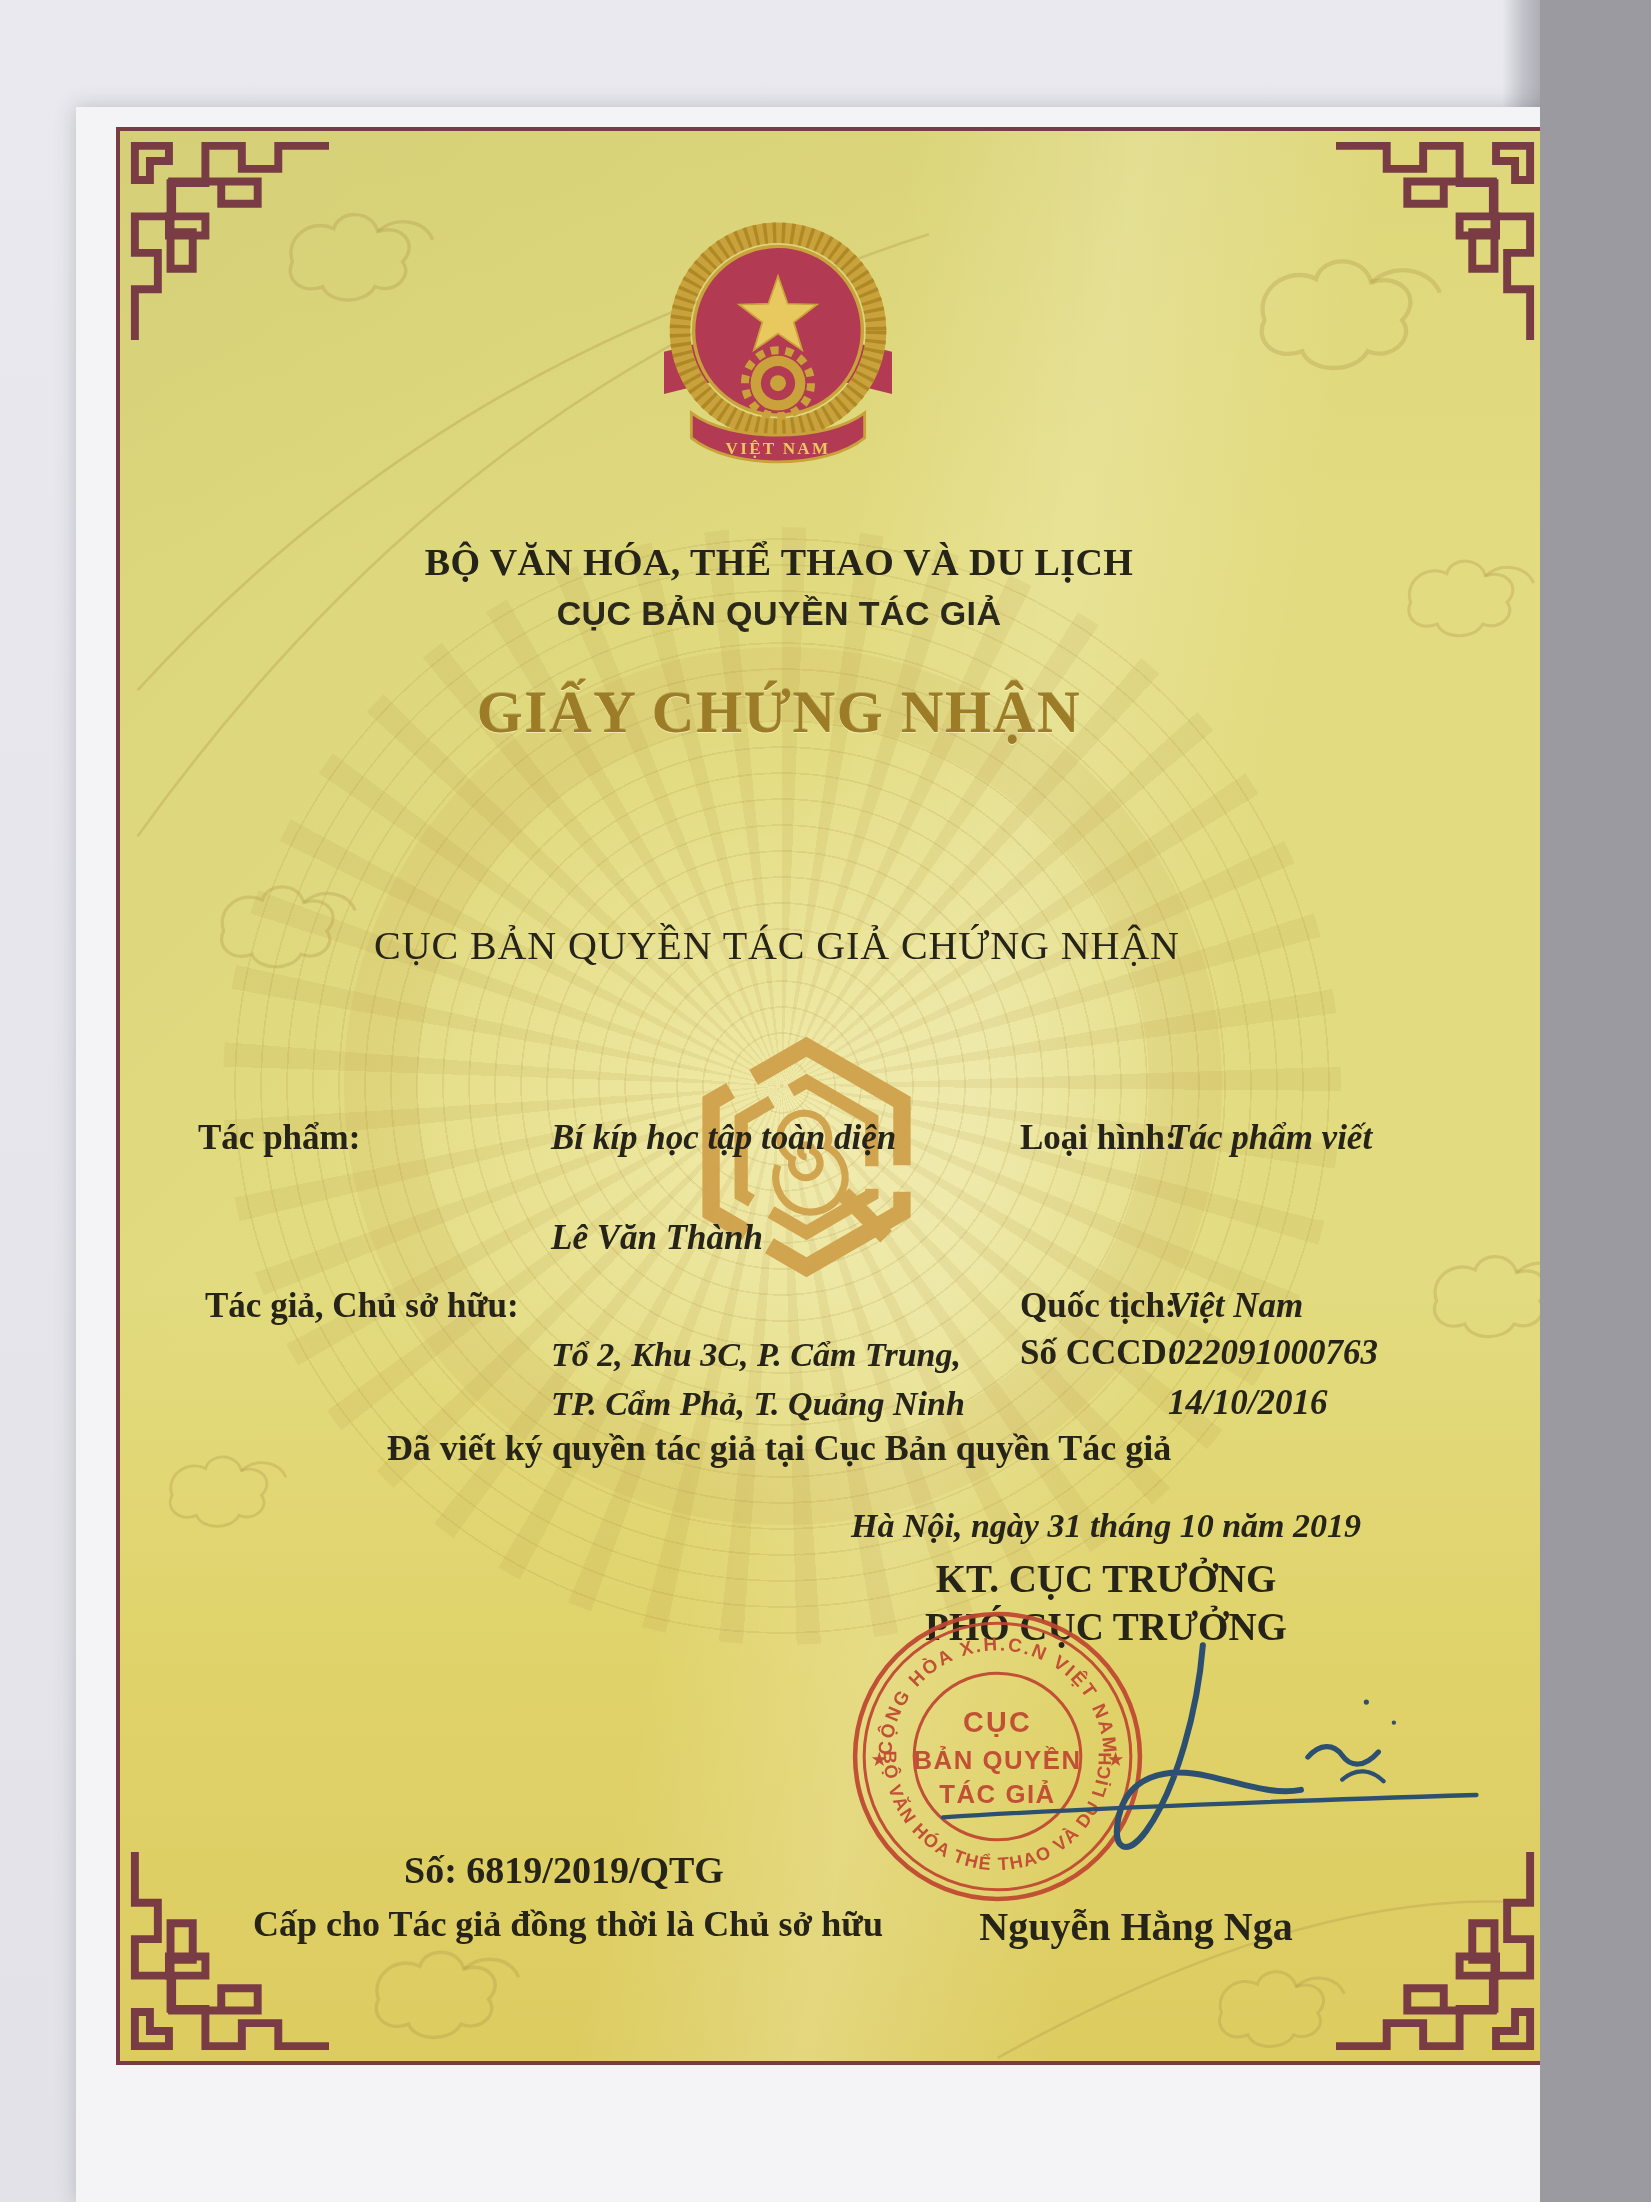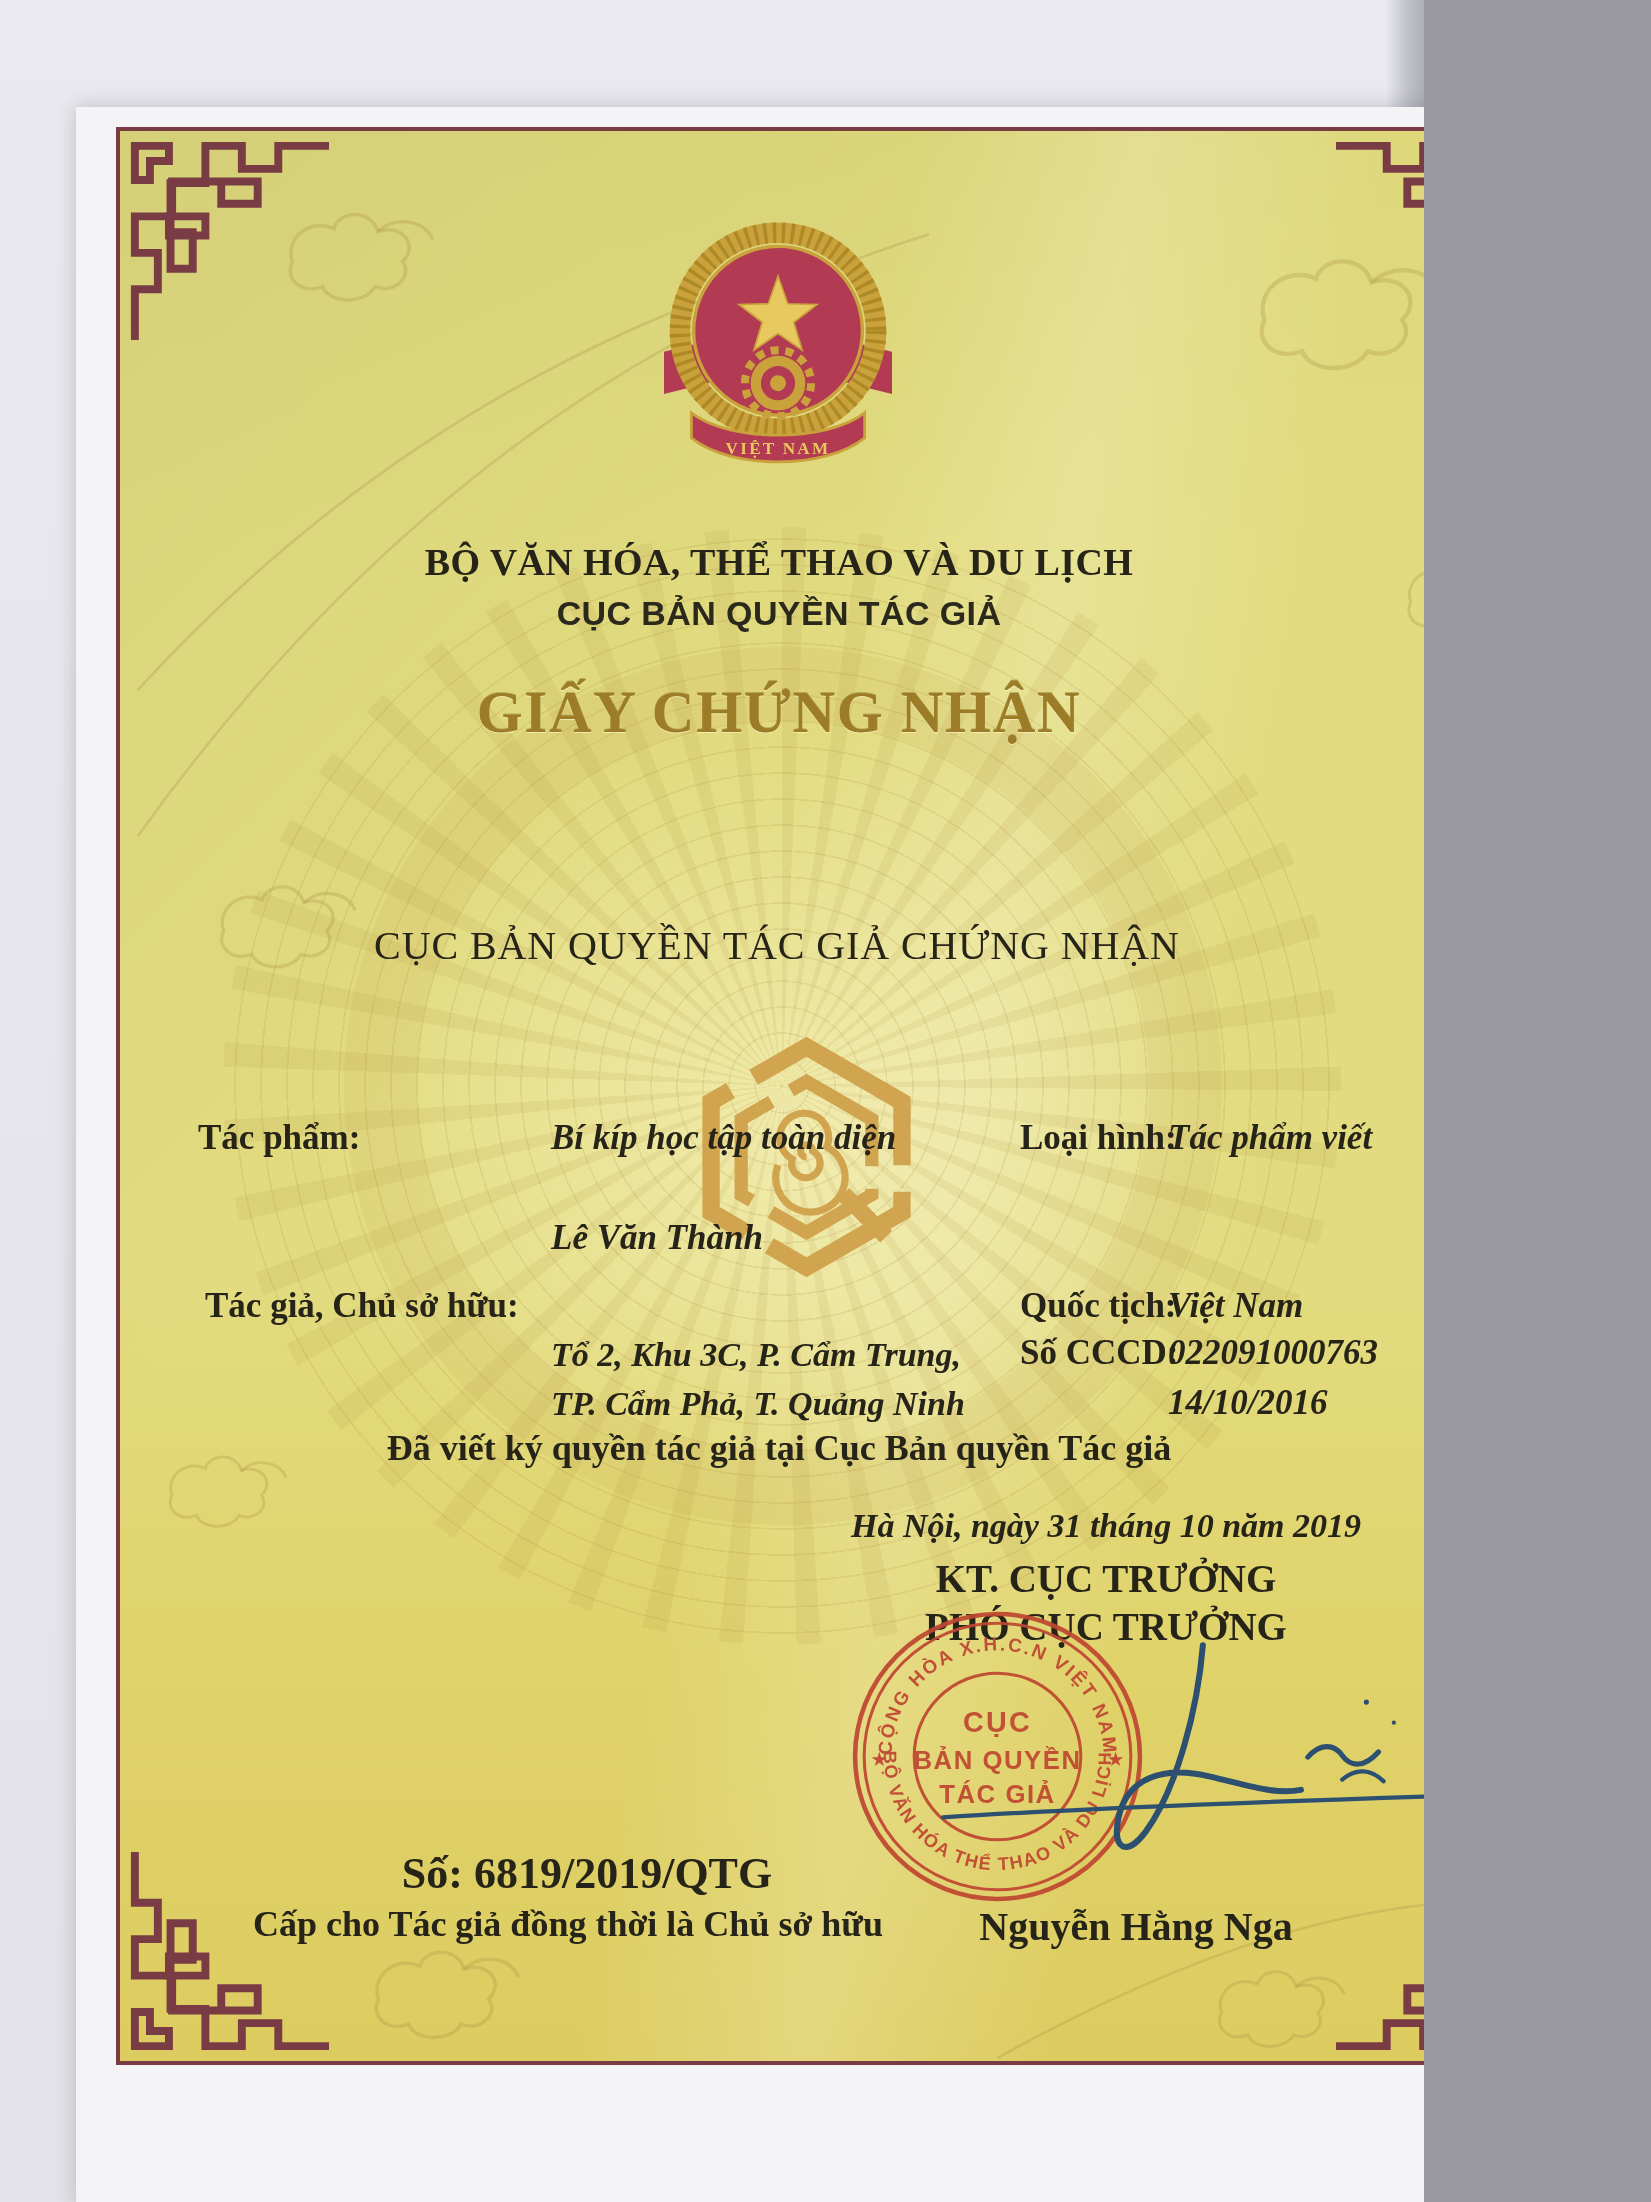--- a/index.html
+++ b/index.html
@@ -1,17 +1,17 @@
 <!DOCTYPE html>
 <html style="font-size:13.8px"><head>
 <meta charset="utf-8">
 <style>
   html,body{margin:0;padding:0;background:#9a9aa0;}
   .photo{
-    position:relative;width:1424px;height:2203px;overflow:hidden;
+    position:relative;width:1540px;height:2203px;overflow:hidden;
     background:linear-gradient(180deg,#e9e9ef 0%,#e6e6ec 40%,#e2e2e8 100%);
     font-family:"Liberation Serif","DejaVu Serif",serif;
   }
   .sleeve-edge{position:absolute;right:0;top:0;width:38px;height:2203px;
     background:linear-gradient(90deg,rgba(150,150,158,0) 0%,#c2c2ca 55%,#aeaeb6 100%);}
   .paper{position:absolute;left:76px;top:107px;width:1544px;height:2096px;
     background:#f4f3f6;box-shadow:0 0 19px rgba(60,60,70,.25);}
   .cert{position:absolute;left:116px;top:127px;width:1433px;height:1938px;
     border:4.3px solid #7a3c44;box-sizing:border-box;
     background:
@@ -195,17 +195,17 @@
     <g stroke="#2d4f70" fill="none" stroke-linecap="round">
       <path d="M1398,1912 C1392,1986 1368,2078 1332,2128 C1310,2158 1292,2150 1300,2112 C1310,2066 1352,2052 1404,2064 C1452,2075 1482,2086 1512,2080" stroke-width="7"></path>
       <path d="M1520,2042 c14,-16 30,-16 40,-2 c10,14 26,14 42,-4" stroke-width="6"></path>
       <path d="M1560,2068 c16,-14 34,-12 48,2" stroke-width="5"></path>
       <path d="M1096,2112 C1280,2100 1520,2092 1716,2086" stroke-width="5"></path>
       <circle cx="1588" cy="1978" r="3" fill="#2d4f70" stroke="none"></circle>
       <circle cx="1620" cy="2002" r="2.5" fill="#2d4f70" stroke="none"></circle>
     </g>
   </svg>
 
-  <div class="txt ser-b ctr" style="left:564px;top:1848px;font-size:44px;margin-left:23px;">Số: 6819/2019/QTG</div>
+  <div class="txt ser-b ctr" style="left:564px;top:1848px;font-size:38px;">Số: 6819/2019/QTG</div>
   <div class="txt ser-b ctr" style="left:568px;top:1903px;font-size:36px;">Cấp cho Tác giả đồng thời là Chủ sở hữu</div>
   <div class="txt ser-b ctr" style="left:1136px;top:1903px;font-size:40px;text-align:right;">Nguyễn Hằng Nga</div>
 </div>
 
 
 </body></html>

